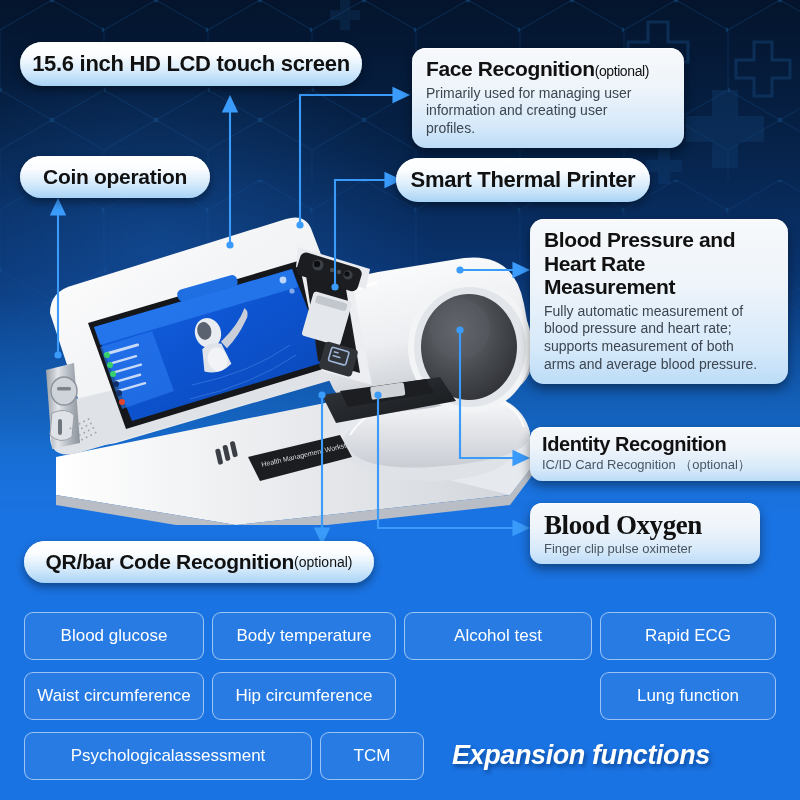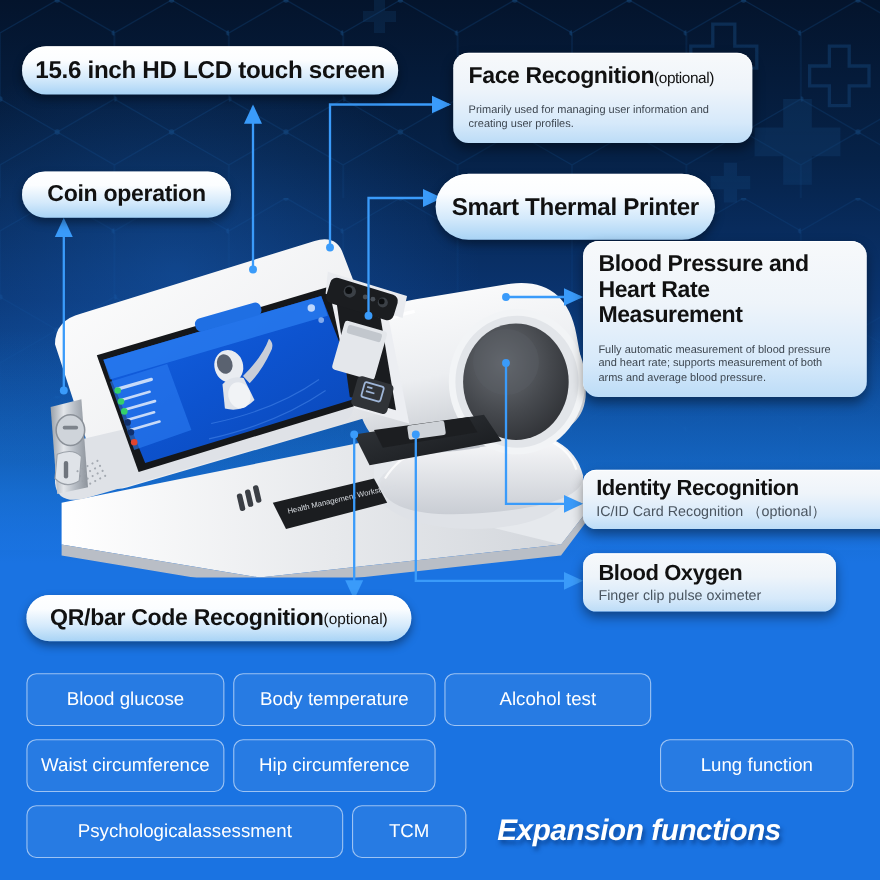--- a/index.html
+++ b/index.html
@@ -63,21 +63,21 @@
 
   .card {
     position:absolute;
     border-radius: 14px;
     background: linear-gradient(180deg, #f7f9fb 0%, #eef4fa 40%, #d6e9fa 78%, #bcdcf7 100%);
     box-shadow: 0 5px 11px rgba(0,0,0,.42), inset 0 1px 0 rgba(255,255,255,.9);
     padding: 9px 30px 10px 14px;
   }
   .card h3 { font-size:21px; font-weight:700; color:#111; letter-spacing:-.4px; line-height:1.12; }
   .card h3 .opt { font-size:14px; font-weight:400; }
-  .card p { font-size:10px; color:#3d4650; line-height:1.28; margin-top:14px; }
+  .card p { font-size:14px; color:#3d4650; line-height:1.28; margin-top:4px; }
   .card .sub { font-size:13px; color:#4a5560; margin-top:1px; }
 
   
   #expansion { position:absolute; left:0; top:600px; width:800px; height:200px; }
   .chip {
     position:absolute;
     border:1px solid rgba(255,255,255,.55);
     border-radius:9px;
     background: rgba(255,255,255,.06);
     color:#fff;
@@ -357,49 +357,50 @@
 
   <div class="pill" style="left:20px; top:156px; width:190px; height:42px;">
     <span class="t" style="font-size:21px;">Coin operation</span>
   </div>
 
   <div class="card" style="left:412px; top:48px; width:272px;">
     <h3><span>Face Recognition</span><span class="opt">(optional)</span></h3>
     <p>Primarily used for managing user information and creating user profiles.</p>
   </div>
 
-  <div class="pill" style="left:396px; top:158px; width:254px; height:60px;">
+  <div class="pill" style="left:396px; top:158px; width:254px; height:44px;">
     <span class="t" style="font-size:22px;">Smart Thermal Printer</span>
   </div>
 
   <div class="card" style="left:530px; top:219px; width:258px;">
     <h3>Blood Pressure and</h3>
     <h3>Heart Rate Measurement</h3>
     <p>Fully automatic measurement of blood pressure and heart rate; supports measurement of both arms and average blood pressure.</p>
   </div>
 
   <div class="card" style="left:530px; top:427px; width:310px; border-radius:12px; padding:6px 12px 7px 12px;">
     <h3 style="font-size:20px;">Identity Recognition</h3>
     <div class="sub">IC/ID Card Recognition （optional）</div>
   </div>
 
   <div class="card" style="left:530px; top:503px; width:230px; border-radius:12px; padding:7px 14px 8px 14px;">
-    <h3 style="font-size:20px;">Blood Oxygen</h3>
+    <h3 style="font-size:27px;font-family:Liberation Serif, serif;">Blood Oxygen</h3>
     <div class="sub">Finger clip pulse oximeter</div>
   </div>
 
   <div class="pill" style="left:24px; top:541px; width:350px; height:42px;">
     <span class="t" style="font-size:21px;">QR/bar Code Recognition</span>
       <span class="opt" style="font-size:14px;">(optional)</span>
   </div>
 
   <div id="expansion">
     <div class="chip" style="left:24px;  top:12px;  width:180px; height:48px;">Blood glucose</div>
     <div class="chip" style="left:212px; top:12px;  width:184px; height:48px;">Body temperature</div>
     <div class="chip" style="left:404px; top:12px;  width:188px; height:48px;">Alcohol test</div>
+    <div class="chip" style="left:600px; top:12px;  width:176px; height:48px;">Rapid ECG</div>
 
     <div class="chip" style="left:24px;  top:72px;  width:180px; height:48px;">Waist circumference</div>
     <div class="chip" style="left:212px; top:72px;  width:184px; height:48px;">Hip circumference</div>
     <div class="chip" style="left:600px; top:72px;  width:176px; height:48px;">Lung function</div>
 
     <div class="chip" style="left:24px;  top:132px; width:288px; height:48px;">Psychologicalassessment</div>
     <div class="chip" style="left:320px; top:132px; width:104px; height:48px;">TCM</div>
 
     <div id="exp-title" style="left:452px; top:140px;">Expansion functions</div>
   </div>

